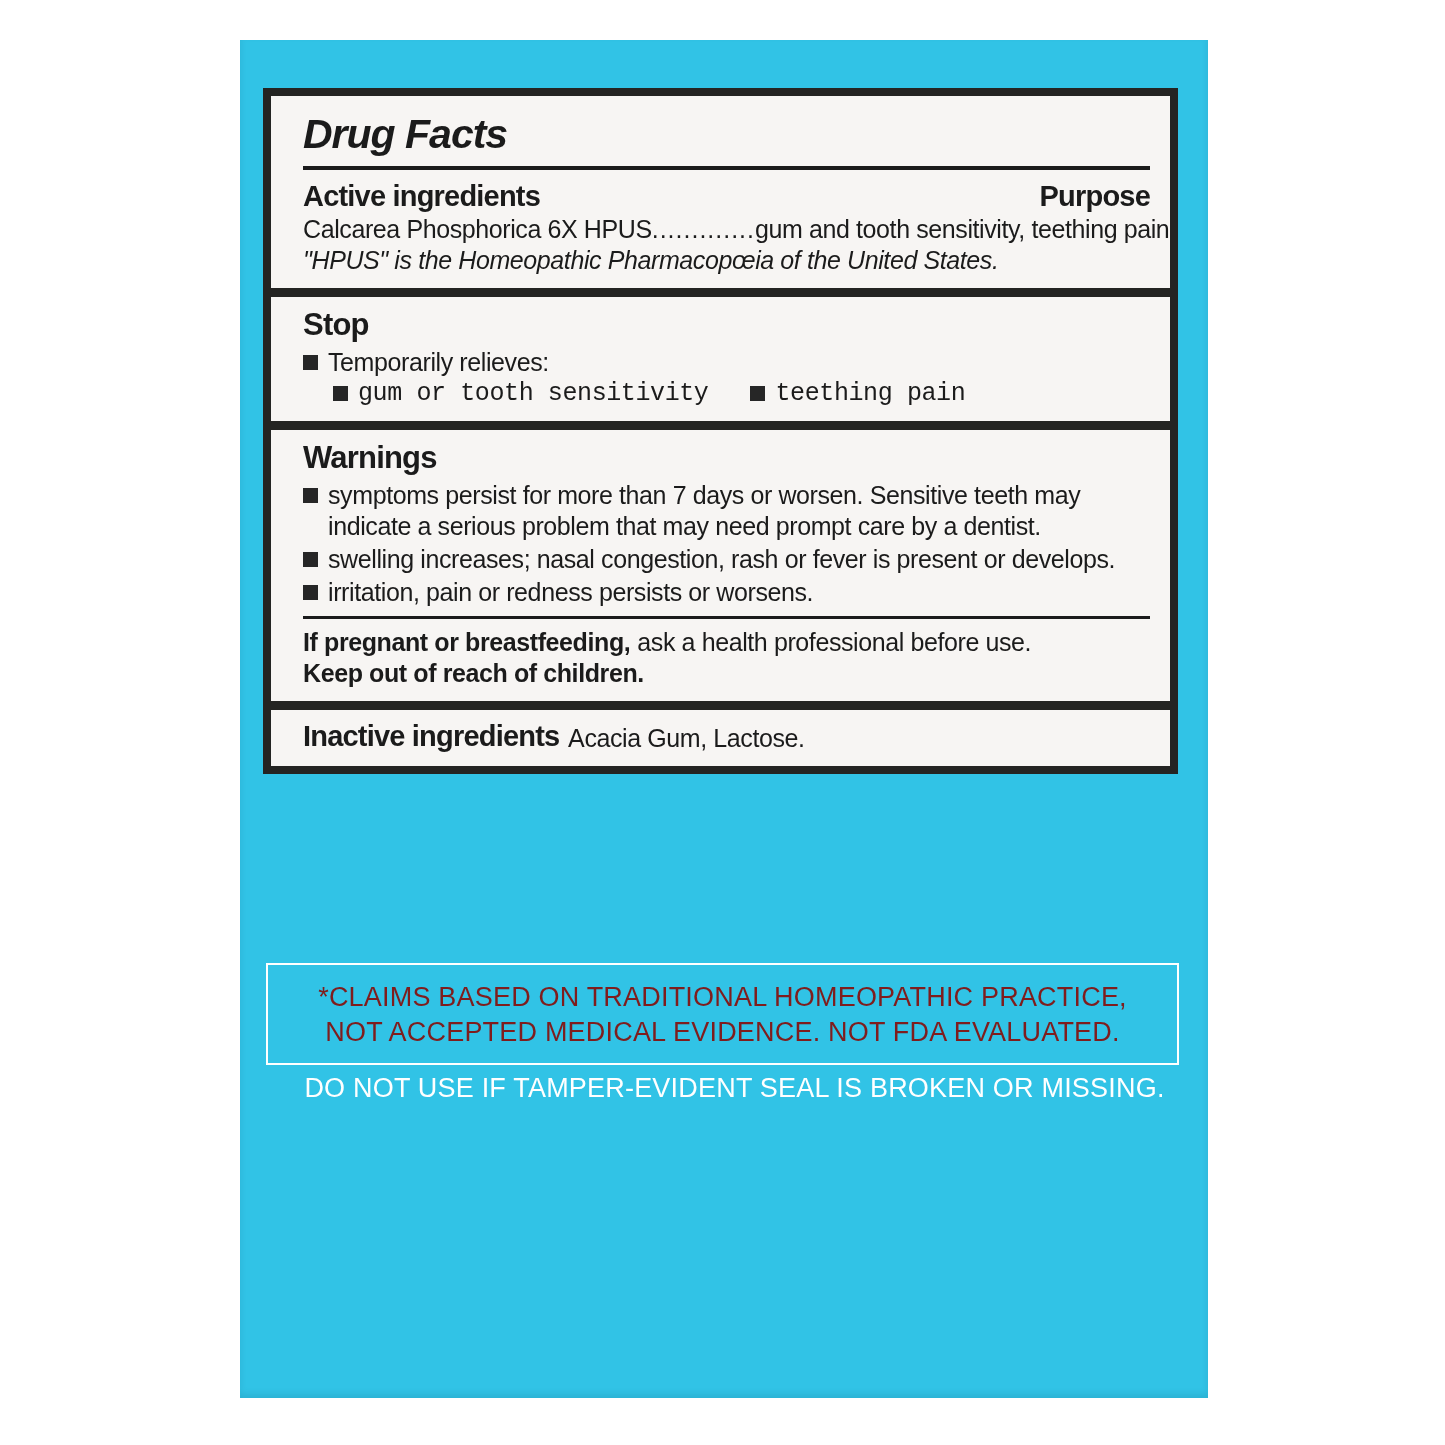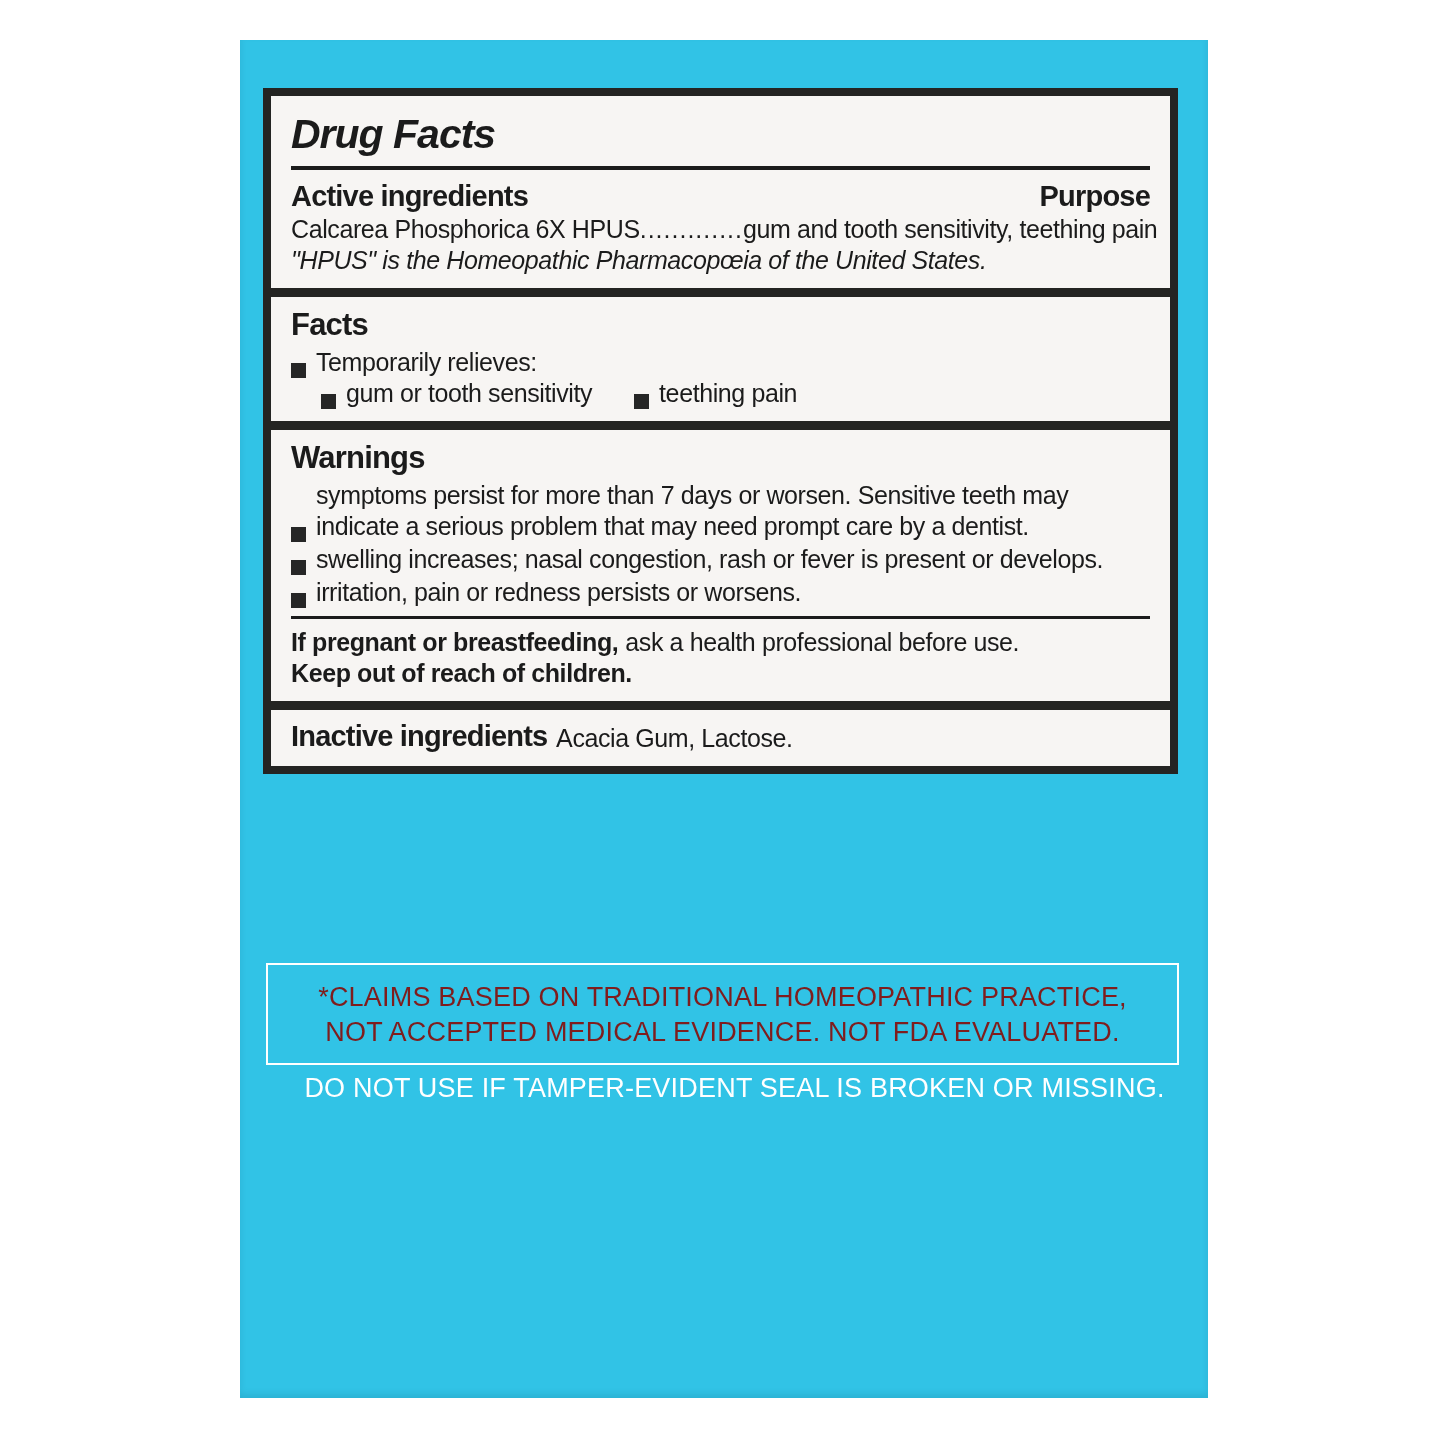--- a/index.html
+++ b/index.html
@@ -14,21 +14,21 @@
     box-shadow: inset 0 -4px 6px rgba(0,60,80,0.12);
   }
 
   
   .panel {
     position: absolute; left: 23px; top: 48px; width: 915px;
     background: #242422; padding: 8px;
     display: flex; flex-direction: column; gap: 9px;
   }
   .sec {
-    background: #f7f5f3; padding: 8px 20px 12px 20px;
+    background: #f7f5f3; padding: 8px 20px 12px 32px;
     letter-spacing: -0.4px;
     font-size: 25px; line-height: 31px;
   }
   .title {
     font-size: 41px; line-height: 52px; font-weight: 700; font-style: italic;
     letter-spacing: -1px; padding-top: 4px;
   }
   .title-rule { height: 4px; background: #1b1b1b; margin: 6px 0 8px 0; }
   .thin-rule { height: 3px; background: #1b1b1b; margin: 8px 0 8px 0; }
 
@@ -36,27 +36,27 @@
   .h2 {
     font-size: 29px; line-height: 36px; font-weight: 700; 
     letter-spacing: -0.8px;
   }
   .h2-big { font-size: 31px; line-height: 40px; }
   .italic-note { font-style: italic; }
 
   .ing-line { white-space: nowrap; }
   .ing-line .dots { letter-spacing: 1px; }
 
-  .bullet-row { display: flex; align-items: flex-end; margin-top: 2px; }
+  .bullet-row { display: flex; align-items: flex-start; margin-top: 2px; }
   .sq {
     flex: 0 0 auto; width: 15px; height: 15px; background: #262626;
     margin: 8px 10px 0 0;
   }
   .indent-1 { margin-left: 0; }
-  .indent-2 { margin-left: 30px; }
+  .indent-2 { margin-left: 30px; font-family: Liberation Mono, monospace; }
   .inline-items { display: flex; gap: 42px; }
   .inline-items .bullet-row { margin-top: 0; }
 
   .bold { font-weight: 700; }
   .rest { margin-left: 0.28em; }
 
   .mix-row { display: flex; align-items: flex-end; flex-wrap: wrap; }
   .mix-row .value { margin-left: 0.35em; }
 
   
@@ -85,21 +85,21 @@
         <div class="title-rule"></div>
         <div class="head-row">
           <span class="h2">Active ingredients</span>
           <span class="h2">Purpose</span>
         </div>
         <div class="ing-line"><span>Calcarea Phosphorica 6X HPUS</span><span class="dots">.............</span><span>gum and tooth sensitivity, teething pain</span></div>
         <div class="italic-note">"HPUS" is the Homeopathic Pharmacopœia of the United States.</div>
       </div>
 
       <div class="sec">
-        <div class="h2 h2-big">Facts</div>
+        <div class="h2 h2-big">Stop</div>
         <div class="bullet-row indent-1">
           <span class="sq"></span>
           <span>Temporarily relieves:</span>
         </div>
         <div class="inline-items indent-2">
           <div class="bullet-row">
             <span class="sq"></span>
             <span>gum or tooth sensitivity</span>
           </div>
           <div class="bullet-row">

